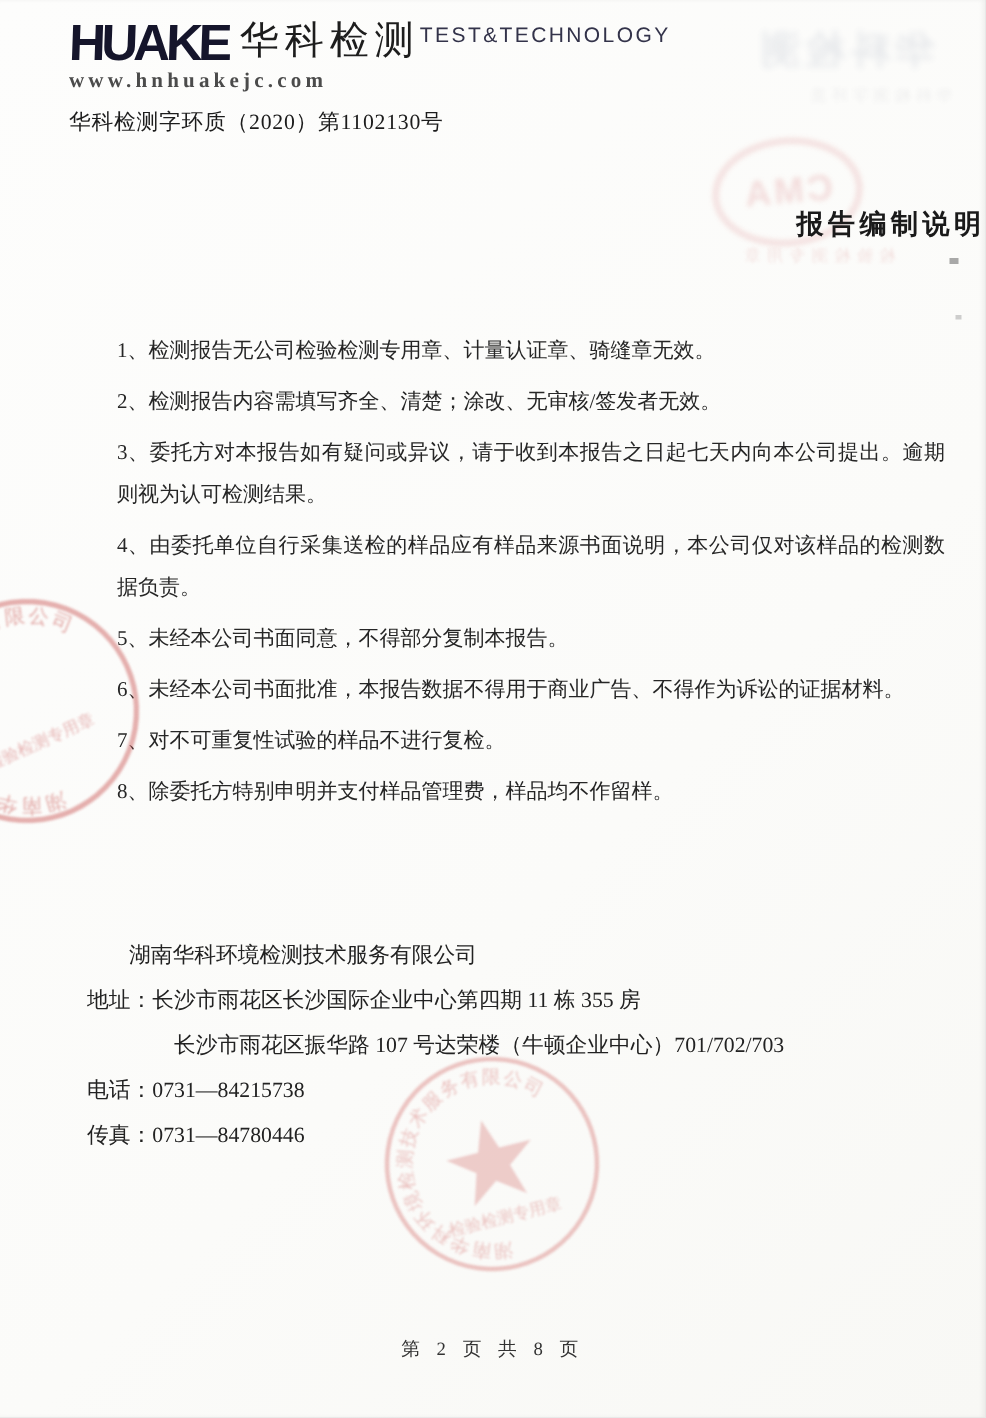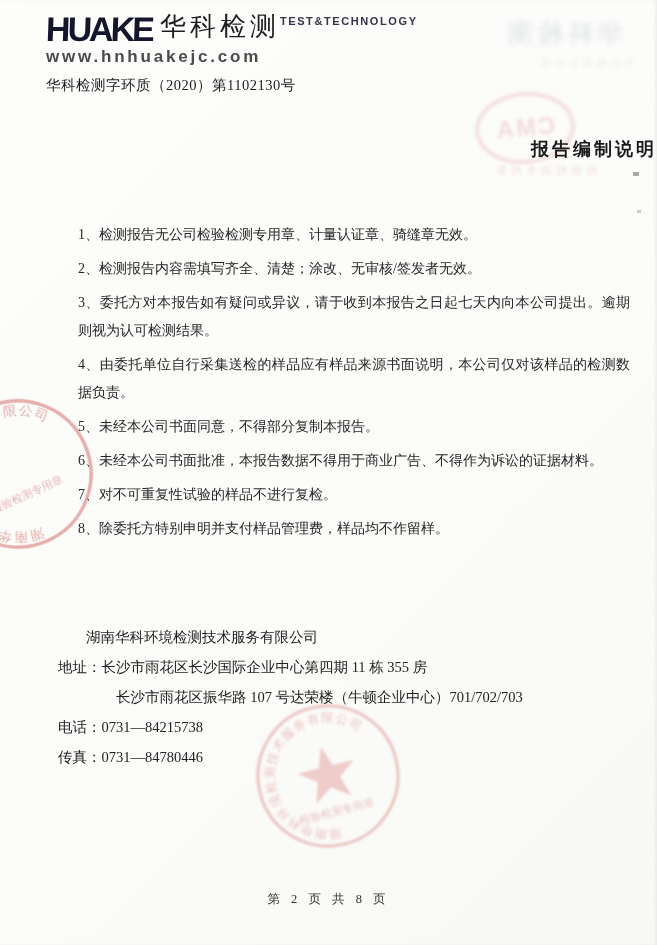--- a/index.html
+++ b/index.html
@@ -15,25 +15,25 @@
   .logo-row{display:flex;align-items:flex-start;}
   .brand-latin{
     font-family:"Liberation Sans","DejaVu Sans",sans-serif;
     font-weight:bold;font-size:34px;line-height:30px;letter-spacing:-3px;
     color:#15152b;transform:scaleY(1.0) skewX(-2deg);
   }
   .brand-cn-wrap{margin-left:8px;display:flex;flex-direction:row;}
   .brand-cn{font-size:26px;line-height:26px;letter-spacing:4px;color:#1d1d1d;}
   .tagline{
     font-family:"Liberation Sans","DejaVu Sans",sans-serif;
-    font-size:11px;letter-spacing:1.6px;color:#33334a;margin-top:1px;font-weight:bold;
+    font-size:14px;letter-spacing:1.6px;color:#33334a;margin-top:1px;font-weight:normal;
   }
   .website{
-    font-family:Liberation Sans, sans-serif;
-    font-weight:bold;font-size:17px;letter-spacing:2.8px;color:#4b4b4b;margin-top:3px;
+    font-family:Liberation Serif, serif;
+    font-weight:bold;font-size:14px;letter-spacing:2.8px;color:#4b4b4b;margin-top:3px;
   }
   .doc-number{font-size:14.5px;color:#1c1c1c;margin-top:9px;letter-spacing:0.5px;}
   
   .title{
     position:absolute;top:137px;left:0;width:100%;text-align:right;
     font-size:18px;font-weight:bold;letter-spacing:3px;color:#1a1a1a;
   }
   
   .notes{position:absolute;left:78px;top:221px;width:552px;}
   .note{

